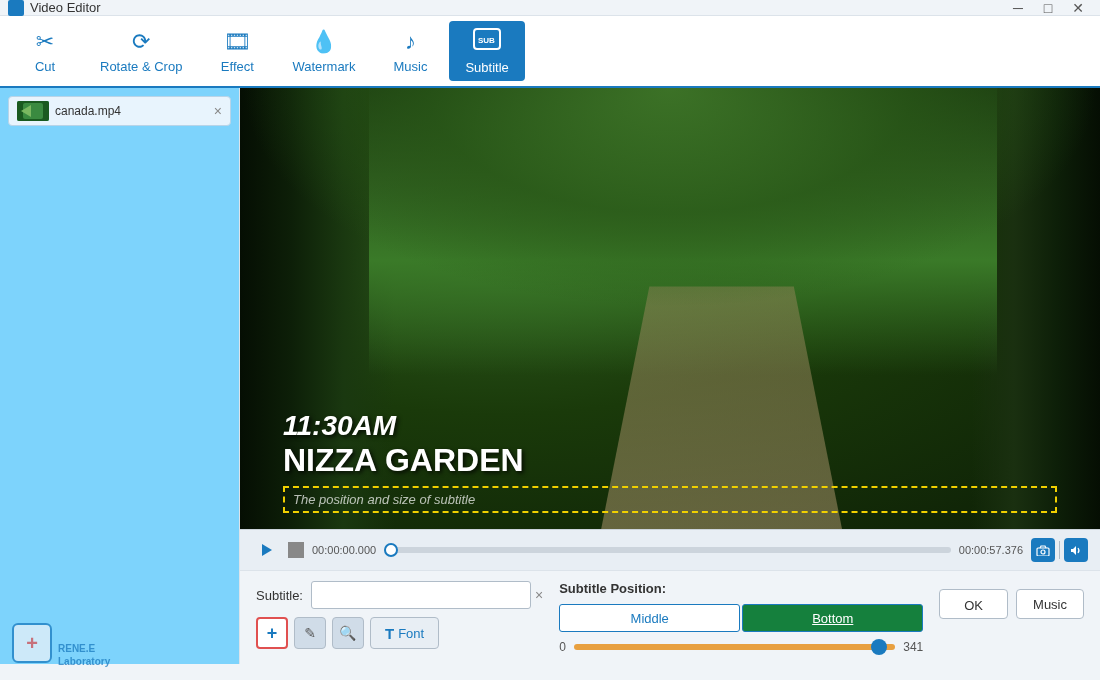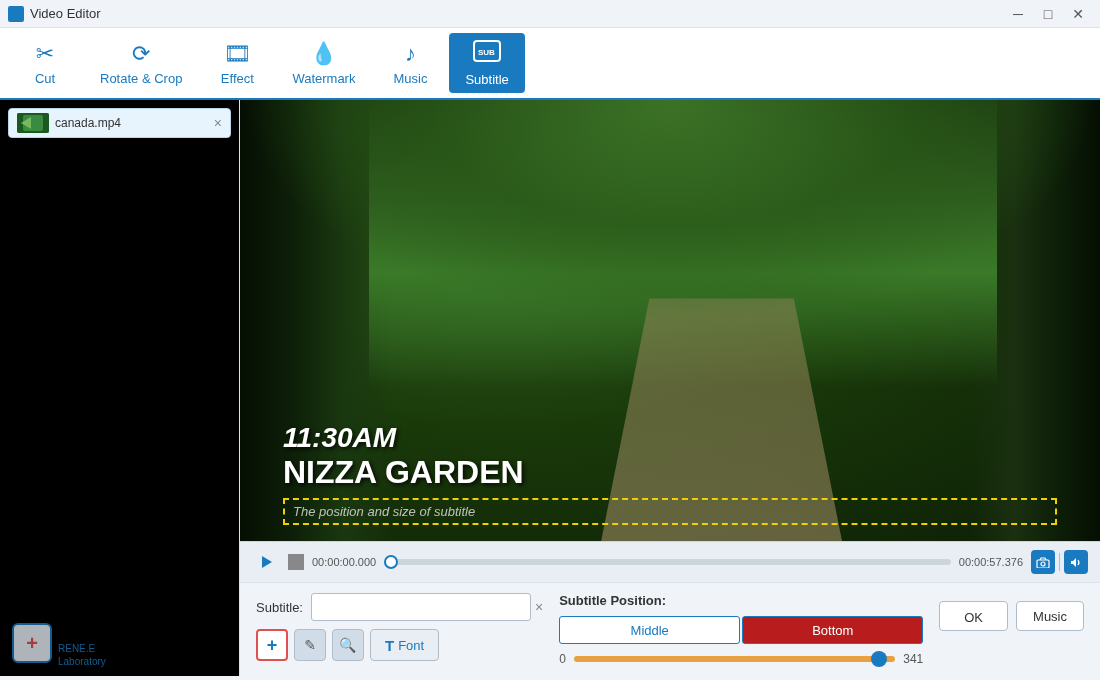--- a/index.html
+++ b/index.html
@@ -1,20 +1,20 @@
 <!DOCTYPE html>
 <html><head>
   <meta charset="utf-8">
   <style>
     * { margin: 0; padding: 0; box-sizing: border-box; }
     body { width: 1100px; height: 680px; overflow: hidden; font-family: 'Segoe UI', Arial, sans-serif; background: #f0f4f8; user-select: none; }
 
     
     .title-bar {
-      height: 28px;
+      height: 16px;
       background: #f0f4f8;
       display: flex;
       align-items: center;
       justify-content: space-between;
       padding: 0 8px;
       border-bottom: 1px solid #dce3ea;
     }
     .title-bar-left { display: flex; align-items: center; gap: 6px; font-size: 13px; color: #333; }
     .title-bar-left .app-icon { width: 16px; height: 16px; background: #1a7abf; border-radius: 2px; }
     .title-bar-controls { display: flex; gap: 2px; }
@@ -56,21 +56,21 @@
 
     
     .main-layout {
       display: flex;
       height: calc(680px - 32px - 72px);
     }
 
     
     .left-panel {
       width: 240px;
-      background: #000000;
+      background: #7dd3fc;
       border-right: 1px solid #dce3ea;
       display: flex;
       flex-direction: column;
       padding: 8px;
     }
     .file-tab {
       display: flex;
       align-items: center;
       gap: 6px;
       background: #e8f4fd;
@@ -293,22 +293,23 @@
       flex: 1;
       height: 28px;
       border: 1px solid #1a7abf;
       background: white;
       cursor: pointer;
       font-size: 13px;
       color: #1a7abf;
       border-radius: 3px;
     }
     .pos-btn.active {
-      background: #b91c1c;
+      background: #15803d;
       color: white;
+      text-decoration: underline;
     }
     .slider-row {
       display: flex;
       align-items: center;
       gap: 8px;
     }
     .slider-min, .slider-max {
       font-size: 12px;
       color: #555;
       white-space: nowrap;
@@ -529,17 +530,17 @@
       </div>
     </div>
 
   </div>
 </div>
 
 <div style="position:fixed;bottom:12px;left:12px;display:flex;align-items:center;gap:6px;opacity:0.75;z-index:10;">
   <div style="width:40px;height:40px;background:#e8f0f8;border:2px solid #1a7abf;border-radius:6px;display:flex;align-items:center;justify-content:center;">
     <span style="color:#e05050;font-size:20px;font-weight:bold;">+</span>
   </div>
-  <div style="font-size:10px;font-weight:normal;color:#1a7abf;line-height:1.3;margin-top:24px;">
+  <div style="font-size:10px;font-weight:bold;color:#1a7abf;line-height:1.3;margin-top:24px;">
     <div>RENE.E</div>
     <div>Laboratory</div>
   </div>
 </div>
 
 </body></html>

